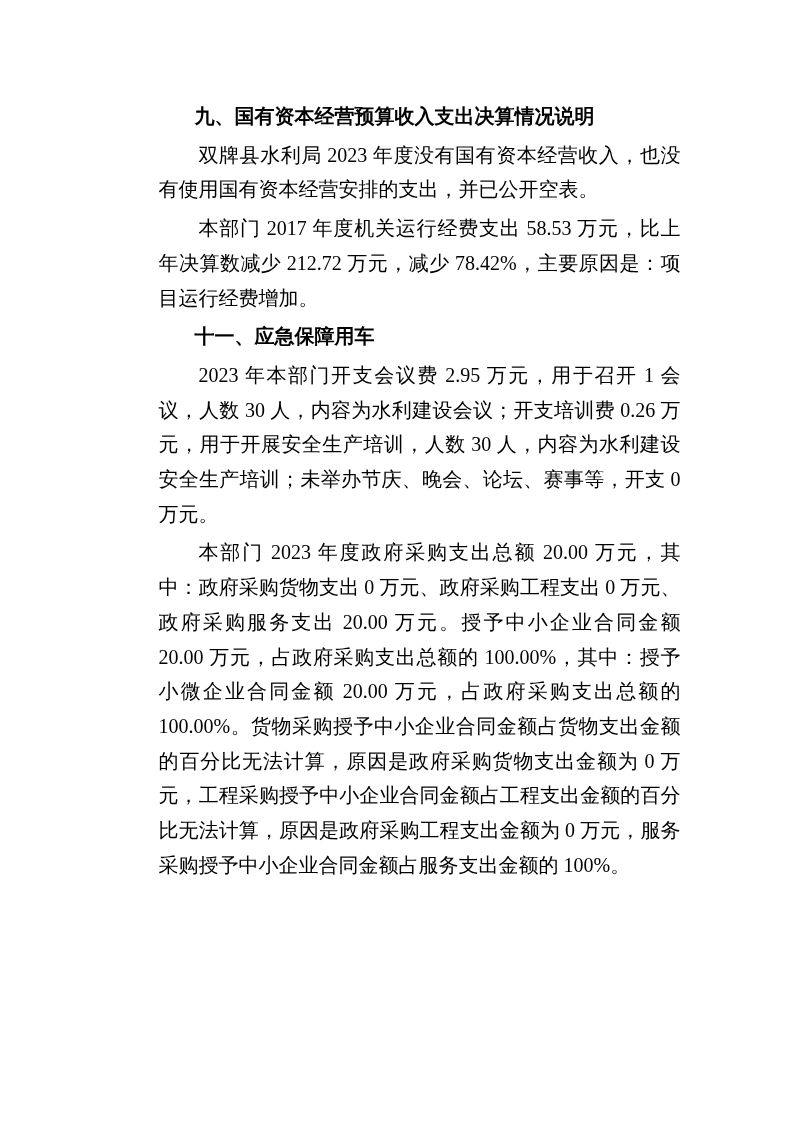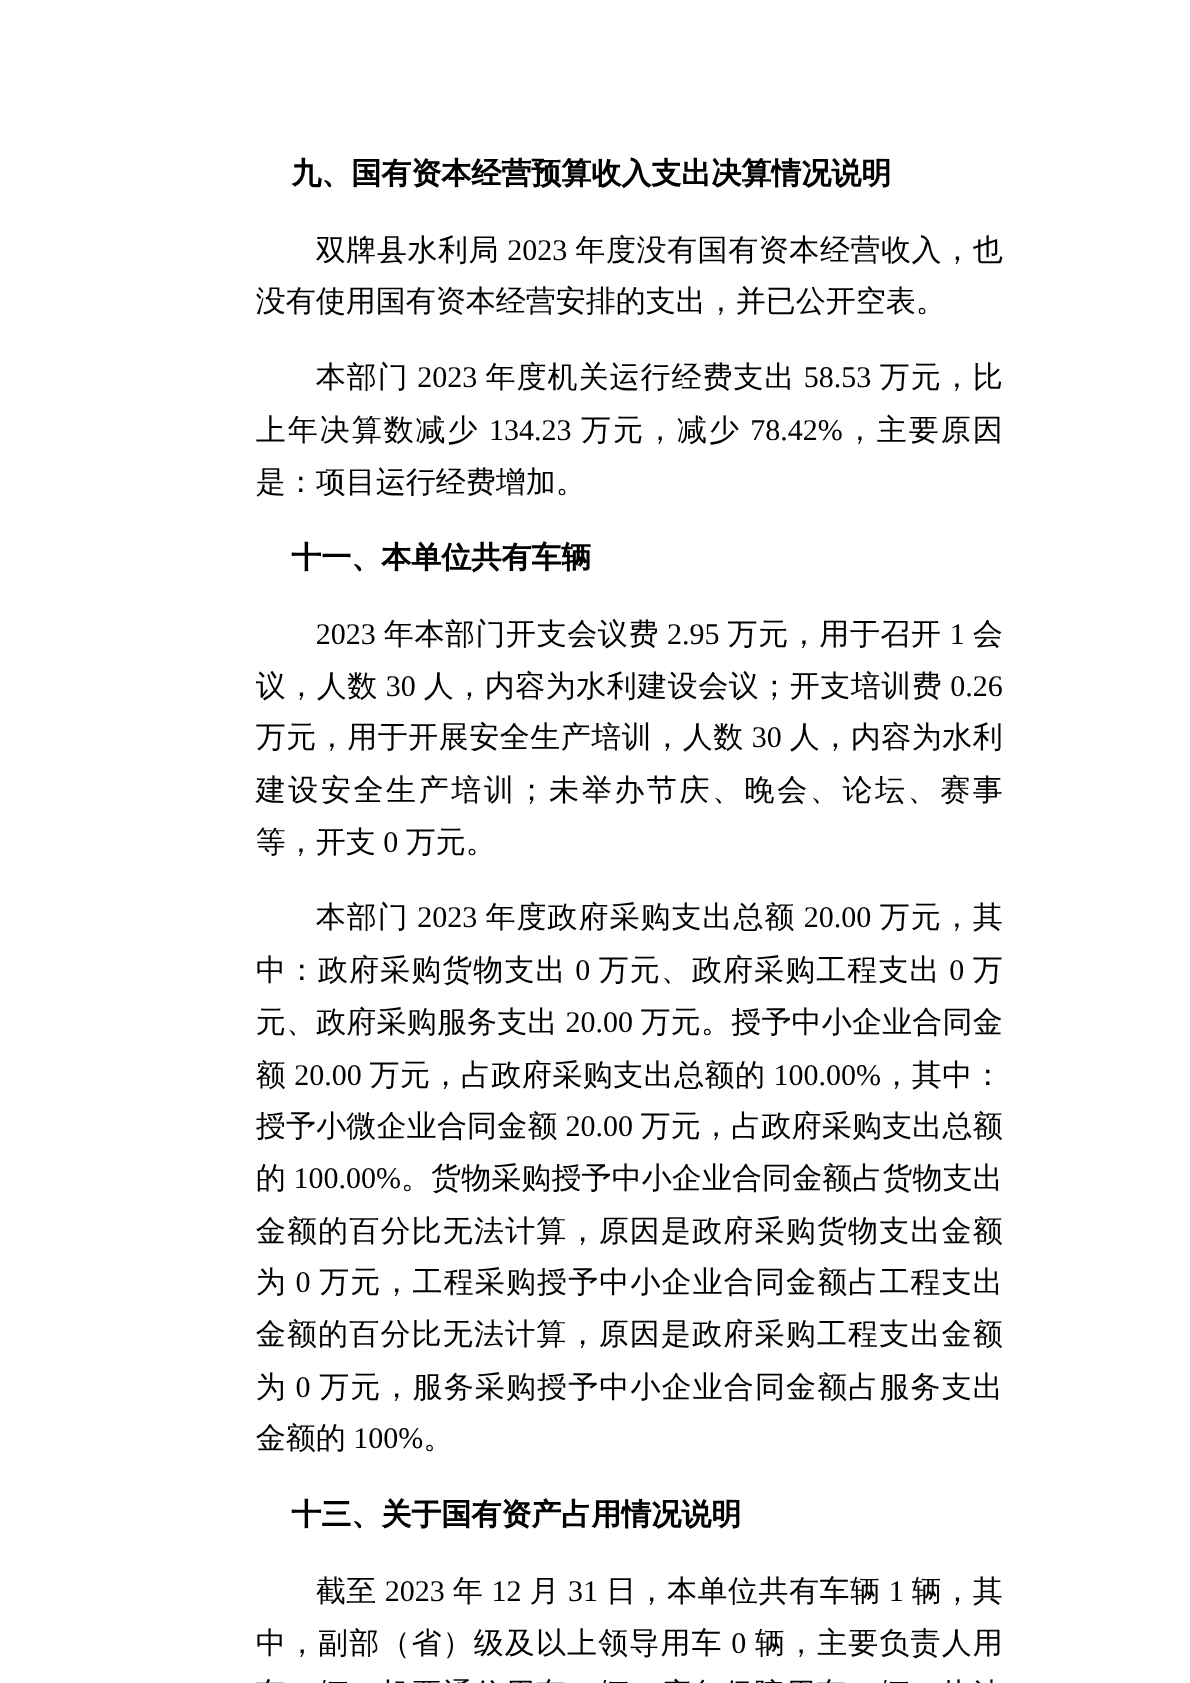--- a/index.html
+++ b/index.html
@@ -29,50 +29,46 @@
     margin: 0;
     padding: 0;
     text-indent: 2em;
     font-family: "Liberation Sans", "DejaVu Sans", sans-serif;
     font-weight: bold;
     font-size: 20px;
     line-height: 34.7px;
     color: #000000;
   }
   .para {
-    margin: 16px;
+    margin: 4px;
     padding: 0;
     text-indent: 2em;
     text-align: justify;
     font-size: 20px;
     line-height: 34.7px;
     color: #000000;
   }
 </style>
 </head>
 <body>
 
 <div class="page">
 
   <section class="doc-section">
     <h2 class="heading">九、国有资本经营预算收入支出决算情况说明</h2>
     <p class="para">双牌县水利局 2023 年度没有国有资本经营收入，也没有使用国有资本经营安排的支出，并已公开空表。</p>
   </section>
 
   <section class="doc-section">
-    <p class="para">本部门 2023 年度机关运行经费支出 58.53 万元，比上年决算数减少 134.23 万元，减少 78.42%，主要原因是：项目运行经费增加。</p>
+    <p class="para">本部门 2017 年度机关运行经费支出 58.53 万元，比上年决算数减少 212.72 万元，减少 78.42%，主要原因是：项目运行经费增加。</p>
   </section>
 
   <section class="doc-section">
-    <h2 class="heading">十一、本单位共有车辆</h2>
+    <h2 class="heading">十一、应急保障用车</h2>
     <p class="para">2023 年本部门开支会议费 2.95 万元，用于召开 1 会议，人数 30 人，内容为水利建设会议；开支培训费 0.26 万元，用于开展安全生产培训，人数 30 人，内容为水利建设安全生产培训；未举办节庆、晚会、论坛、赛事等，开支 0 万元。</p>
   </section>
 
   <section class="doc-section">
     <p class="para">本部门 2023 年度政府采购支出总额 20.00 万元，其中：政府采购货物支出 0 万元、政府采购工程支出 0 万元、政府采购服务支出 20.00 万元。授予中小企业合同金额 20.00 万元，占政府采购支出总额的 100.00%，其中：授予小微企业合同金额 20.00 万元，占政府采购支出总额的 100.00%。货物采购授予中小企业合同金额占货物支出金额的百分比无法计算，原因是政府采购货物支出金额为 0 万元，工程采购授予中小企业合同金额占工程支出金额的百分比无法计算，原因是政府采购工程支出金额为 0 万元，服务采购授予中小企业合同金额占服务支出金额的 100%。</p>
   </section>
 
-  <section class="doc-section">
-    <h2 class="heading">十三、关于国有资产占用情况说明</h2>
-    <p class="para">截至 2023 年 12 月 31 日，本单位共有车辆 1 辆，其中，副部（省）级及以上领导用车 0 辆，主要负责人用车 0 辆，机要通信用车 0 辆、应急保障用车 0 辆、执法执勤用车 0 辆、特种专业技术用车 0 辆、离退休干部</p>
-  </section>
 
 </div>
 
 </body></html>

